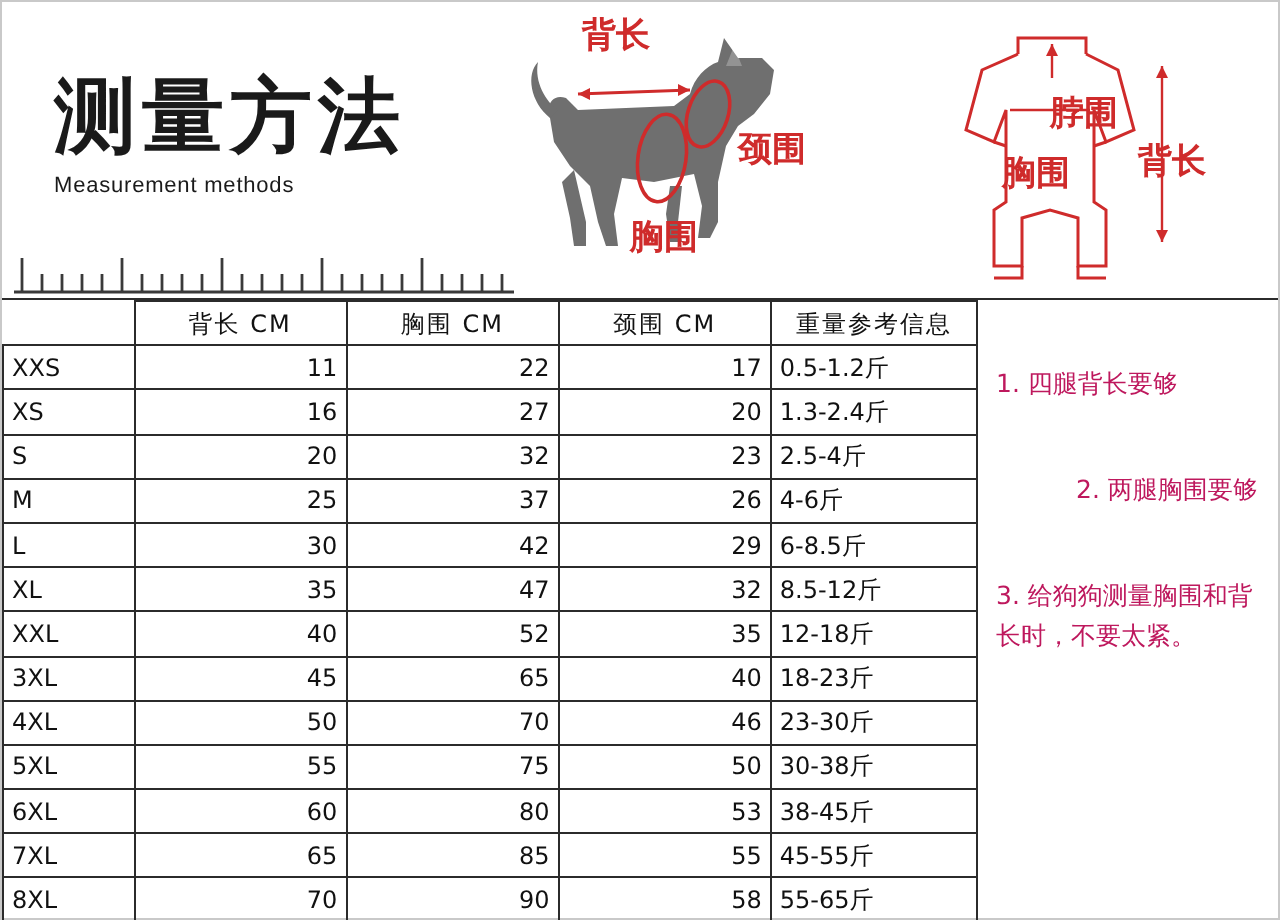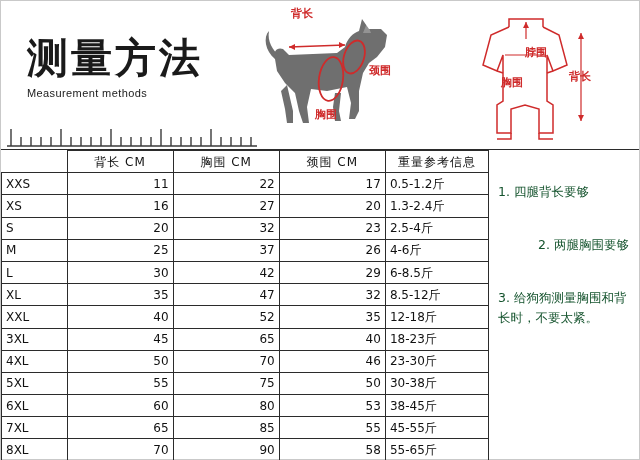--- a/index.html
+++ b/index.html
@@ -62,21 +62,21 @@
   .dog-wrap {
     position: absolute;
     left: 258px;
     top: 6px;
     width: 135px;
     height: 140px;
   }
   .lbl {
     position: absolute;
     color: #cf2b2b;
-    font-size: 11px;
+    font-size: 17px;
     font-weight: bold;
     font-family: "DejaVu Sans", sans-serif;
     white-space: nowrap;
   }
 
   
   .cloth-wrap {
     position: absolute;
     left: 456px;
     top: 8px;
@@ -117,21 +117,21 @@
 
   
   .notes {
     position: absolute;
     left: 489px;
     top: 149px;
     width: 150px;
     height: 310px;
     font-size: 12.5px;
     font-family: "DejaVu Sans", sans-serif;
-    color: #14532d;
+    color: #be185d;
   }
   .note-line {
     position: absolute;
     left: 8px;
     width: 136px;
     line-height: 20px;
   }
   .n1 { top: 32px; }
   .n2 { top: 85px; margin-left: 40px; }
   .n3 { top: 138px; }

